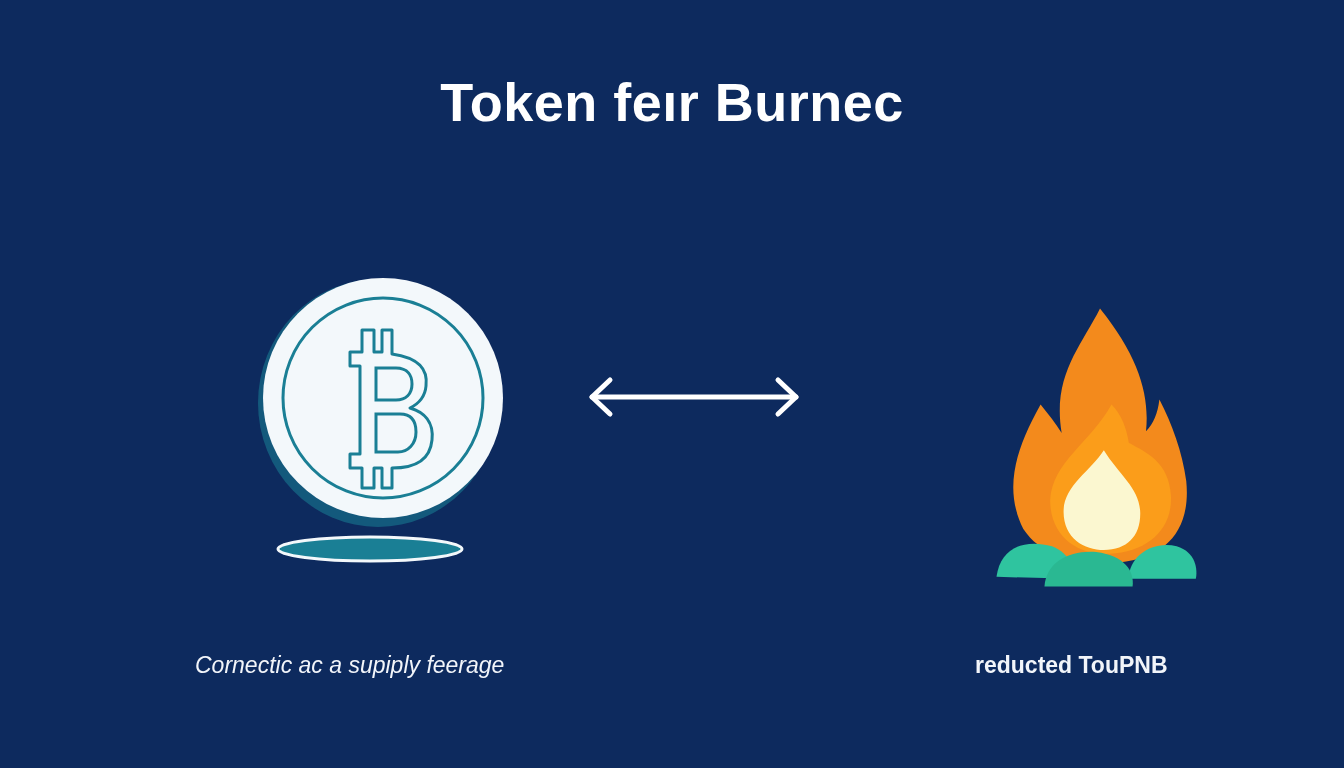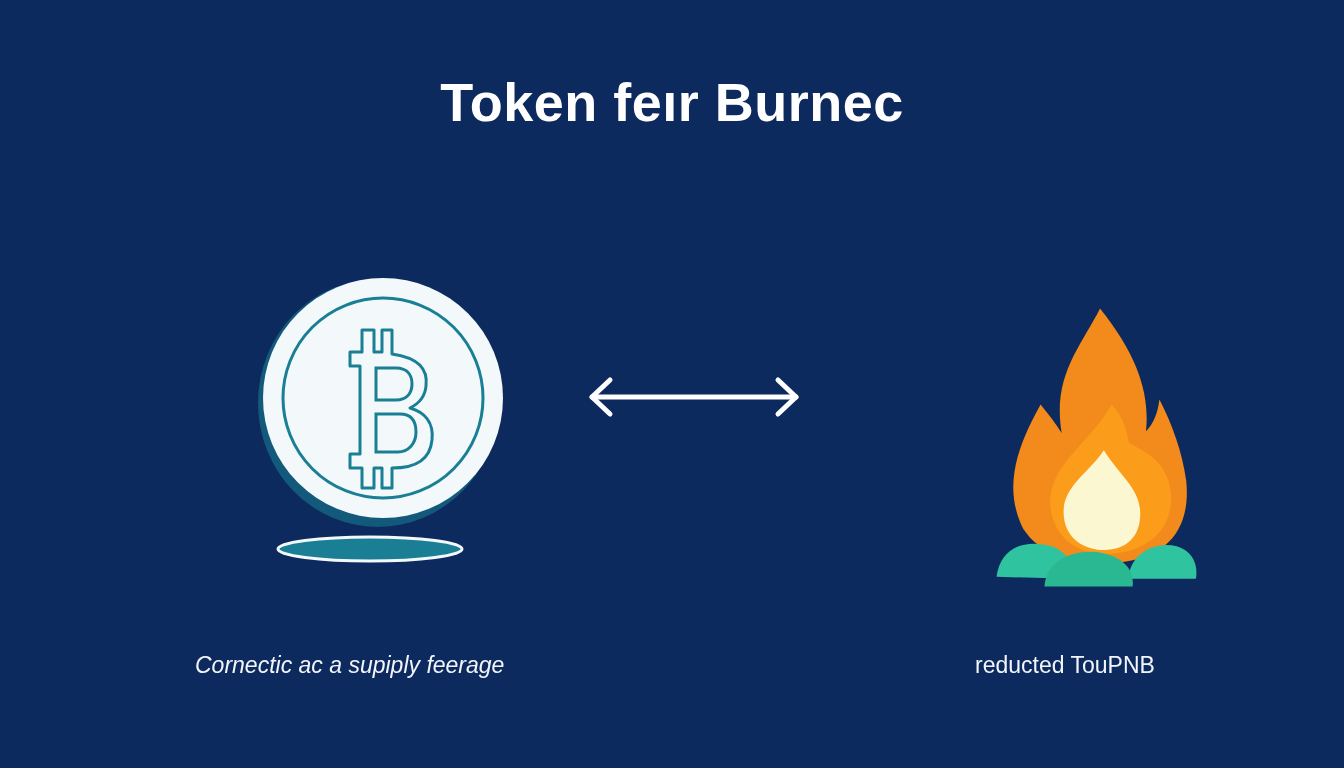--- a/index.html
+++ b/index.html
@@ -14,21 +14,21 @@
       text-align: center; font-size: 54px; font-weight: 700;
       letter-spacing: 0.5px; color: #ffffff; margin-top: 33px;
     }
     .coin { position: absolute; left: 250px; top: 270px; width: 270px; height: 300px; }
     .arrow { position: absolute; left: 580px; top: 370px; width: 230px; height: 55px; }
     .fire { position: absolute; left: 985px; top: 295px; width: 230px; height: 305px; }
     .caption {
       position: absolute; font-size: 23px; color: #f2f5fa; white-space: nowrap;
     }
     .caption-left { left: 195px; top: 652px; font-style: italic; }
-    .caption-right { left: 975px; top: 652px; }
+    .caption-right { left: 975px; top: 652px; font-weight: bold; }
   </style>
 </head>
 <body>
 
 <div class="title">Token feır Burnec</div>
 
 <svg class="coin" viewBox="0 0 270 300">
 
   <ellipse cx="128" cy="133" rx="120" ry="124" fill="#1a7f95" opacity="0.55"></ellipse>
   <circle cx="133" cy="128" r="120" fill="#f3f8fb"></circle>

